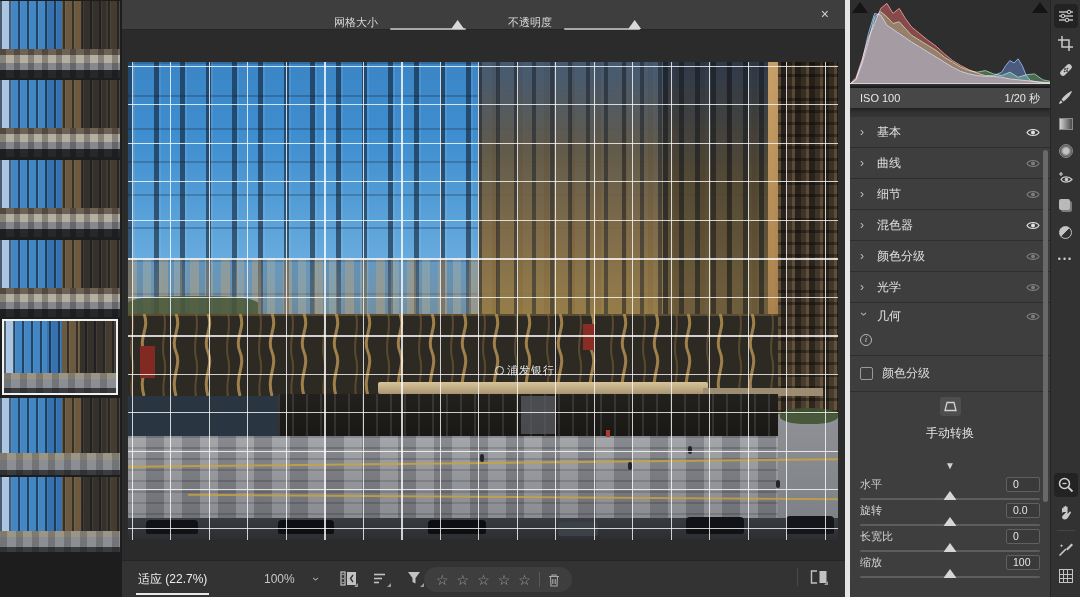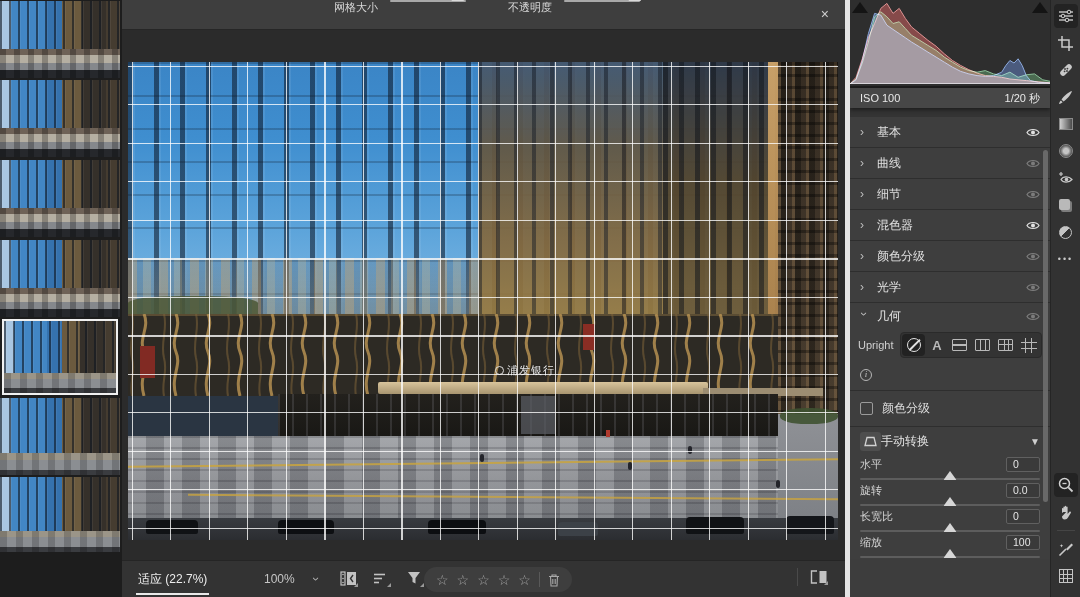--- a/index.html
+++ b/index.html
@@ -24,21 +24,21 @@
   }
   .thumb.t-near .thumb-art::before { height:72%; }
   .thumb.t-near .thumb-art::after { height:28%;
     background:
       repeating-linear-gradient(90deg, rgba(0,0,0,.18) 0 7px, transparent 7px 16px),
       linear-gradient(180deg,#9b9588 0 30%, #8b8e92 30% 75%, #3a3c40 75% 100%); }
 
   
   .center { position:absolute; left:122px; top:0; width:723px; height:597px; background:#2c2c2c; }
   .topbar { position:absolute; left:0; top:0; right:0; height:30px; background:#3e3e3e; border-bottom:1px solid #262626; }
-  .tb-group { position:absolute; left:212px; top:0; height:30px; display:flex; align-items:flex-start; gap:12px;
+  .tb-group { position:absolute; left:212px; top:0; height:30px; display:flex; align-items:flex-end; gap:12px;
     font-size:11px; color:#d8d8d8; }
   .tb-track { position:relative; width:76px; height:2px; background:#a8a8a8; border-radius:1px; }
   .handle { position:absolute; top:-8px; width:13px; height:9px; background:#d9d9d9;
     clip-path:polygon(50% 0,100% 100%,0 100%); transform:translateX(-50%); }
   .tb-close { position:absolute; right:16px; top:6px; font-size:14px; color:#cfcfcf; cursor:default; }
 
   .canvas { position:absolute; left:0; top:30px; right:0; bottom:37px; background:#2b2b2b; overflow:hidden; }
 
   
   .photo { position:absolute; left:6px; top:32px; width:710px; height:478px; background:#2a3542; overflow:hidden; }
@@ -156,21 +156,21 @@
       linear-gradient(currentColor,currentColor) 0 4.3px/100% 1.1px no-repeat; }
   .hashic { width:14px; height:13px; position:relative; }
   .hashic::before { content:''; position:absolute; left:3px; top:-1px; bottom:-1px; width:1.4px; background:currentColor; box-shadow:6px 0 0 currentColor; }
   .hashic::after { content:''; position:absolute; top:3px; left:-1px; right:-1px; height:1.4px; background:currentColor; box-shadow:0 6px 0 currentColor; }
   .geo-info { display:flex; gap:6px; padding:4px 10px 9px; font-size:11px; color:#c2c2c2; line-height:1.45; }
   .info-i { flex:none; width:12px; height:12px; border:1px solid #b5b5b5; border-radius:50%; font-size:9px; color:#c5c5c5;
     display:flex; align-items:center; justify-content:center; margin-top:1px; font-style:italic; font-family:"Liberation Serif",serif; }
   .hdiv { height:1px; background:#2e2e2e; }
   .check-row { display:flex; align-items:center; gap:9px; padding:9px 10px; font-size:12px; color:#dedede; }
   .checkbox { width:13px; height:13px; border:1.4px solid #9a9a9a; border-radius:2px; background:transparent; }
-  .manual-header { display:flex; align-items:center; padding:5px 10px 4px; font-size:12px; color:#e4e4e4; }
+  .manual-header { display:flex; align-items:center; gap:9px; padding:5px 10px 4px; font-size:12px; color:#e4e4e4;flex-direction:column; }
   .mh-icon { width:21px; height:19px; background:#4e4e4e; border-radius:3px; display:flex; align-items:center; justify-content:center; }
   .mh-spring { flex:1; }
   .tri-down { color:#cfcfcf; font-size:10px; }
   .slider-row { padding:1px 10px 0; }
   .sr-top { display:flex; justify-content:space-between; align-items:center; height:16px; font-size:11px; color:#d4d4d4; }
   .sr-value { width:34px; height:15px; border:1px solid #606060; background:#3a3a3a; border-radius:2px;
     font-size:10.5px; color:#e4e4e4; display:flex; align-items:center; padding-left:6px; }
   .sr-track { position:relative; height:9px; }
   .sr-track::before { content:''; position:absolute; left:0; right:0; top:6px; height:2px; background:#5d5d5d; border-radius:1px; }
   .sr-handle { position:absolute; top:-1px; width:13px; height:9px; background:#d6d6d6;
@@ -418,41 +418,20 @@
 
     <div class="geo">
       <div class="geo-header">
         <span class="chev down">›</span>
         <span class="lbl" style="flex:1">几何</span>
         <svg class="eye dim" width="14" height="11" viewBox="0 0 14 11">
             <path d="M1,5.5 C3.5,1.5 10.5,1.5 13,5.5 C10.5,9.5 3.5,9.5 1,5.5 Z" fill="none" stroke="#e2e2e2" stroke-width="1.2"></path>
             <circle cx="7" cy="5.5" r="2" fill="#e2e2e2"></circle>
           </svg>
       </div>
-      <div class="upright-row">
-        <span class="up-label">Upright</span>
-        <div class="up-group">
-          <span class="up-btn selb">
-              <span class="noicon"></span>
-            </span>
-          <span class="up-btn upA">A</span>
-          <span class="up-btn">
-              <span class="boxic h"></span>
-            </span>
-          <span class="up-btn">
-              <span class="boxic v"></span>
-            </span>
-          <span class="up-btn">
-              <span class="boxic g"></span>
-            </span>
-          <span class="up-btn">
-              <span class="hashic"></span>
-            </span>
-        </div>
-      </div>
       <div class="geo-info">
         <span class="info-i">i</span>
       </div>
       <div class="hdiv"></div>
       <div class="check-row">
         <span class="checkbox"></span>
         <span>颜色分级</span>
       </div>
       <div class="hdiv"></div>
       <div class="manual-header">

